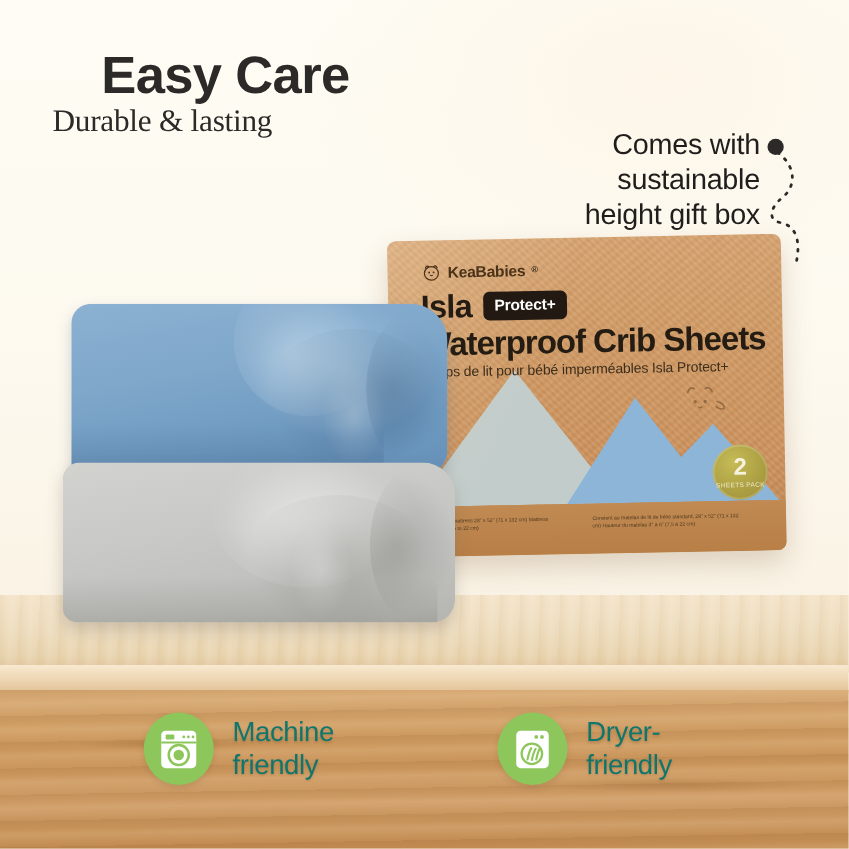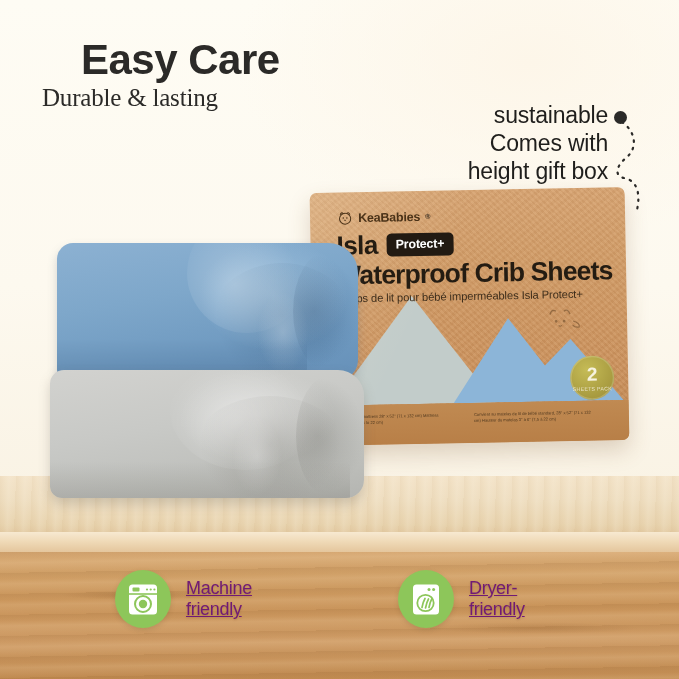--- a/index.html
+++ b/index.html
@@ -172,38 +172,37 @@
   .feature{position:absolute;display:flex;align-items:center;gap:15px;}
   .feat-machine{left:115px;top:570px;}
   .feat-dryer{left:398px;top:570px;justify-content:center;}
   .feat-circle{
     width:56px;height:58px;border-radius:50%;
     background:#8dc65a;
     display:flex;align-items:center;justify-content:center;
     box-shadow:0 2px 5px rgba(90,70,40,.18);
   }
   .feat-label{
-    font-size:18px;line-height:1.17;color:#701a75;letter-spacing:-.3px;
+    font-size:22px;line-height:1.17;color:#0f766e;letter-spacing:-.3px;
     text-shadow:0 1px 2px rgba(110,70,30,.28);
-    text-decoration:underline;
   }
 </style>
 </head>
 <body>
 
 <div id="scene">
 
   <div class="bg-cream"></div>
 
   <div class="headline">Easy Care</div>
   <div class="subhead">Durable &amp; lasting</div>
 
   <div class="callout">
+    <div>Comes with</div>
     <div>sustainable</div>
-    <div>Comes with</div>
     <div>height gift box</div>
   </div>
   <div class="callout-dot"></div>
   <svg class="callout-arrow" viewBox="0 0 70 100">
     <path d="M26,4 C40,14 42,30 30,40 C20,48 18,58 28,60 C40,62 46,74 40,96" fill="none" stroke="#2b2a28" stroke-width="2.2" stroke-linecap="round" stroke-dasharray="1.5 6"></path>
   </svg>
 
   <div class="table-top"></div>
   <div class="table-edge"></div>
   <div class="table-front">

